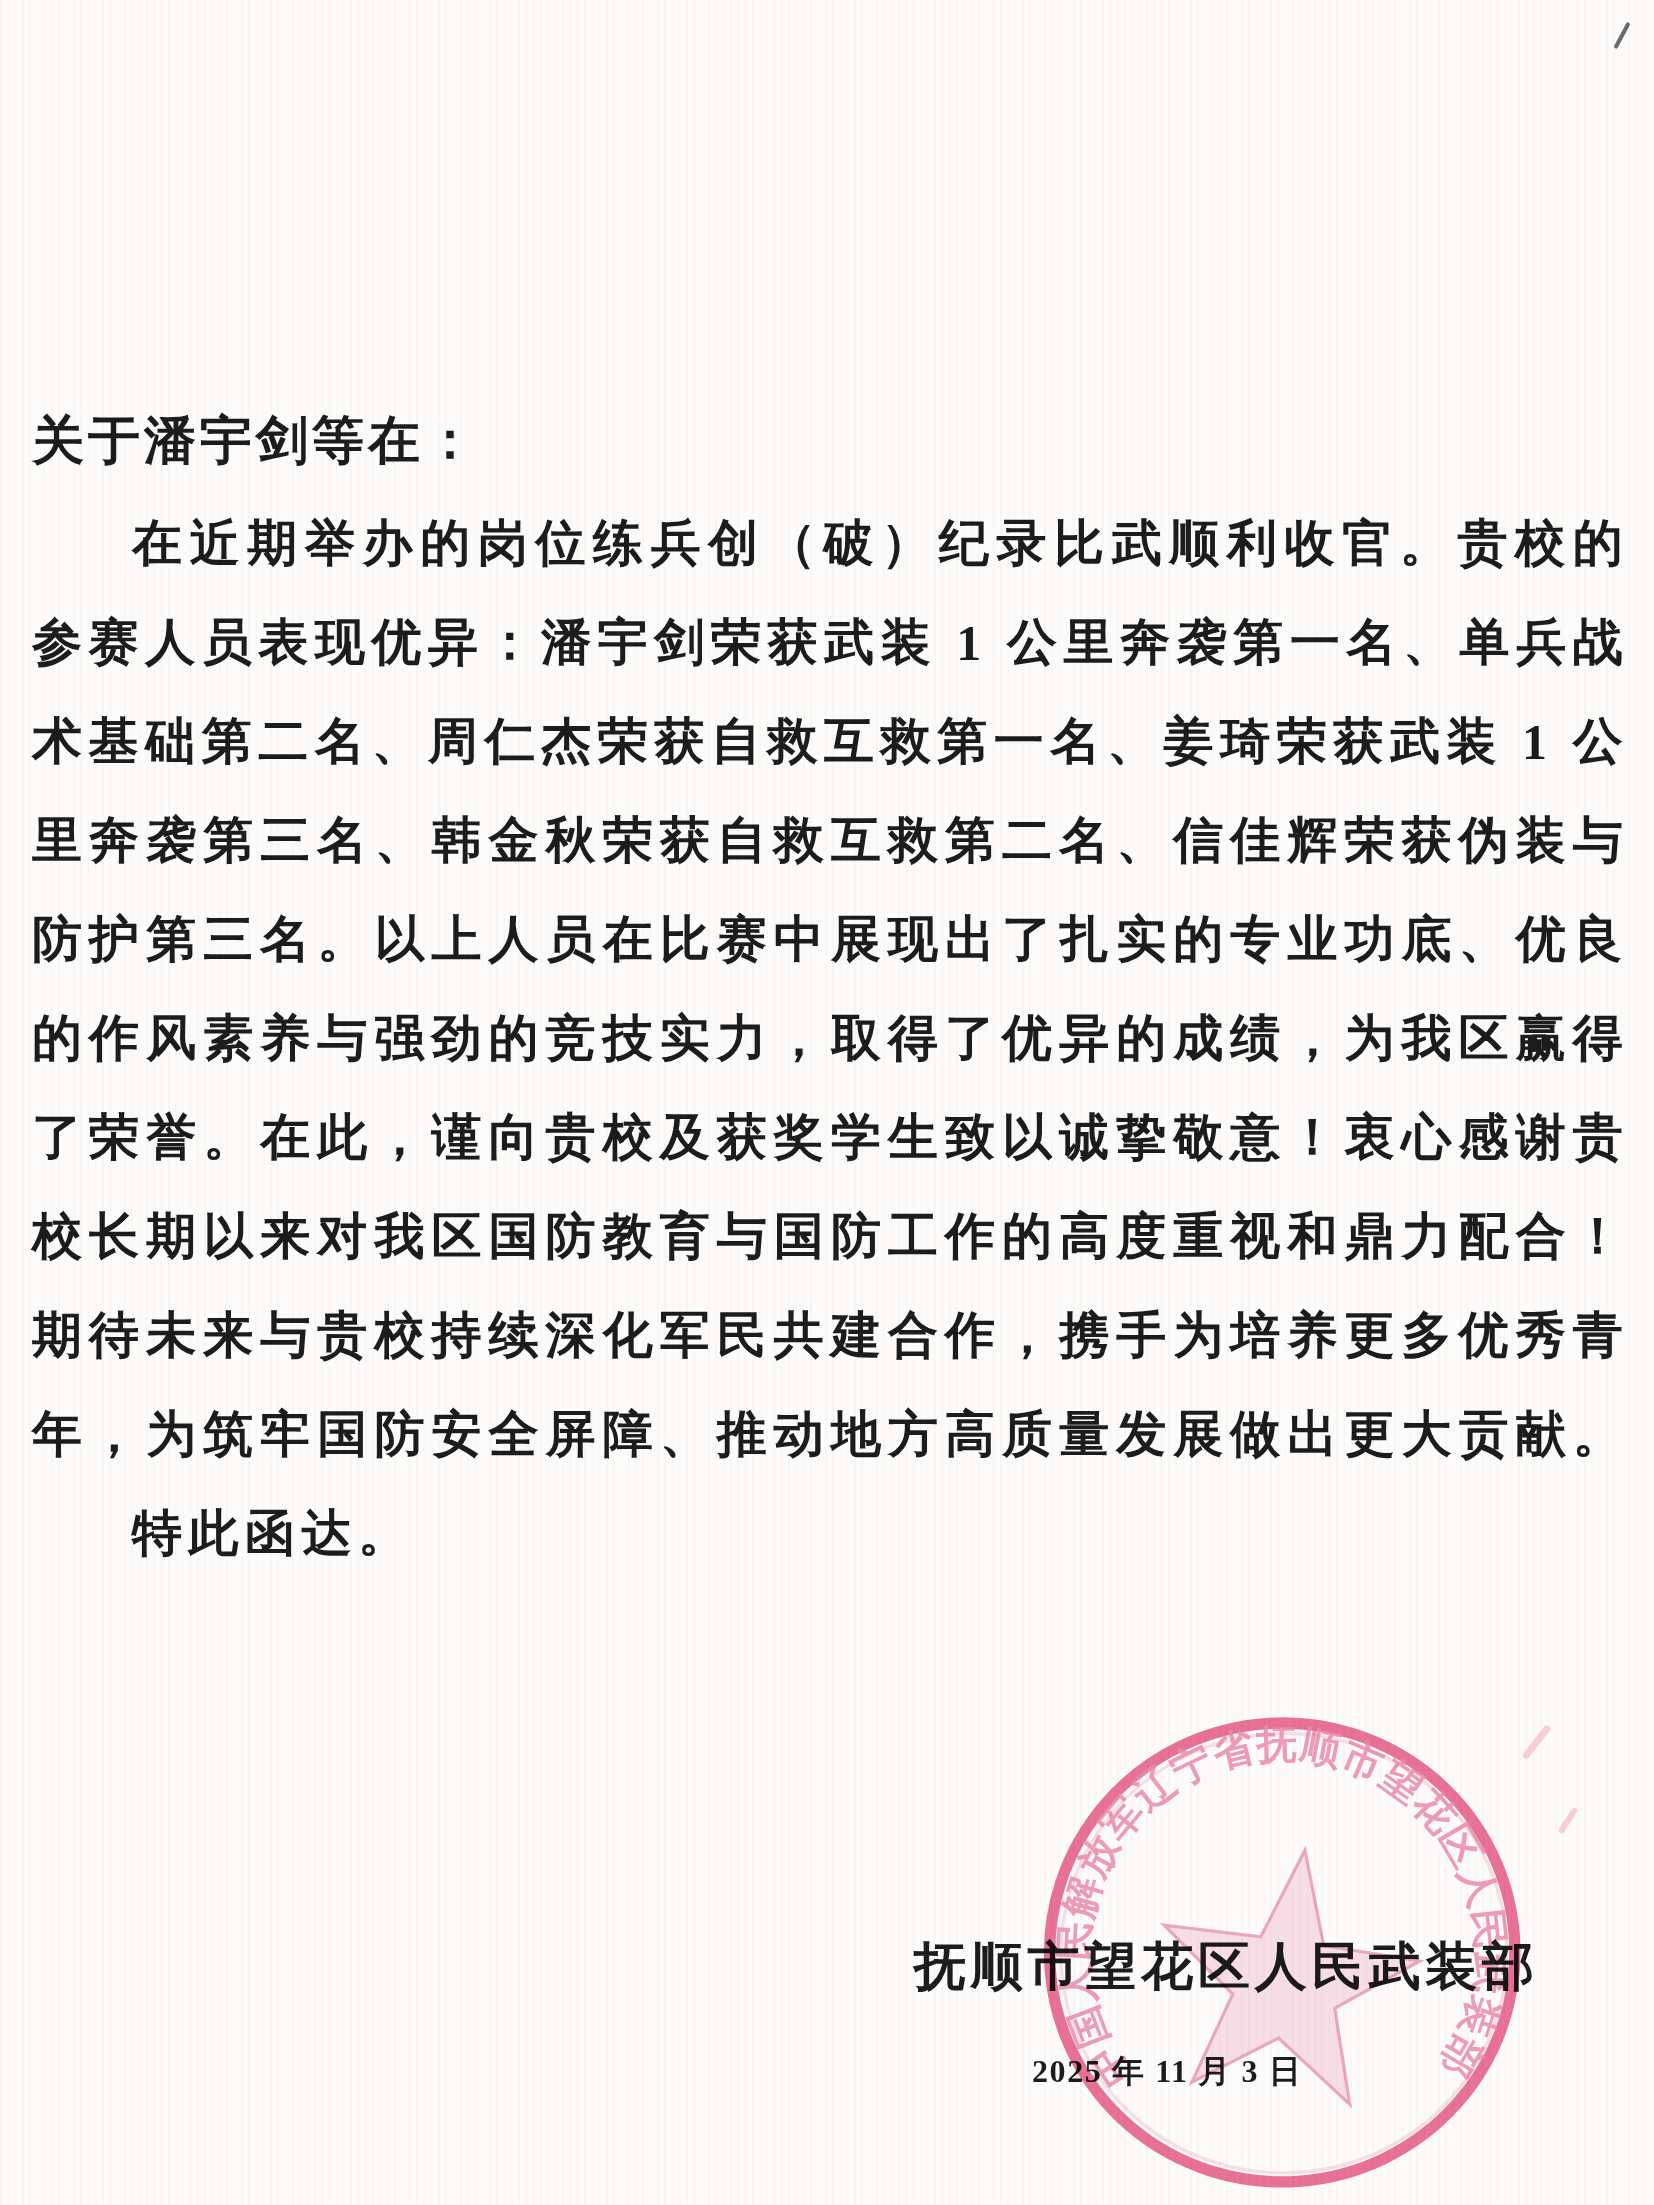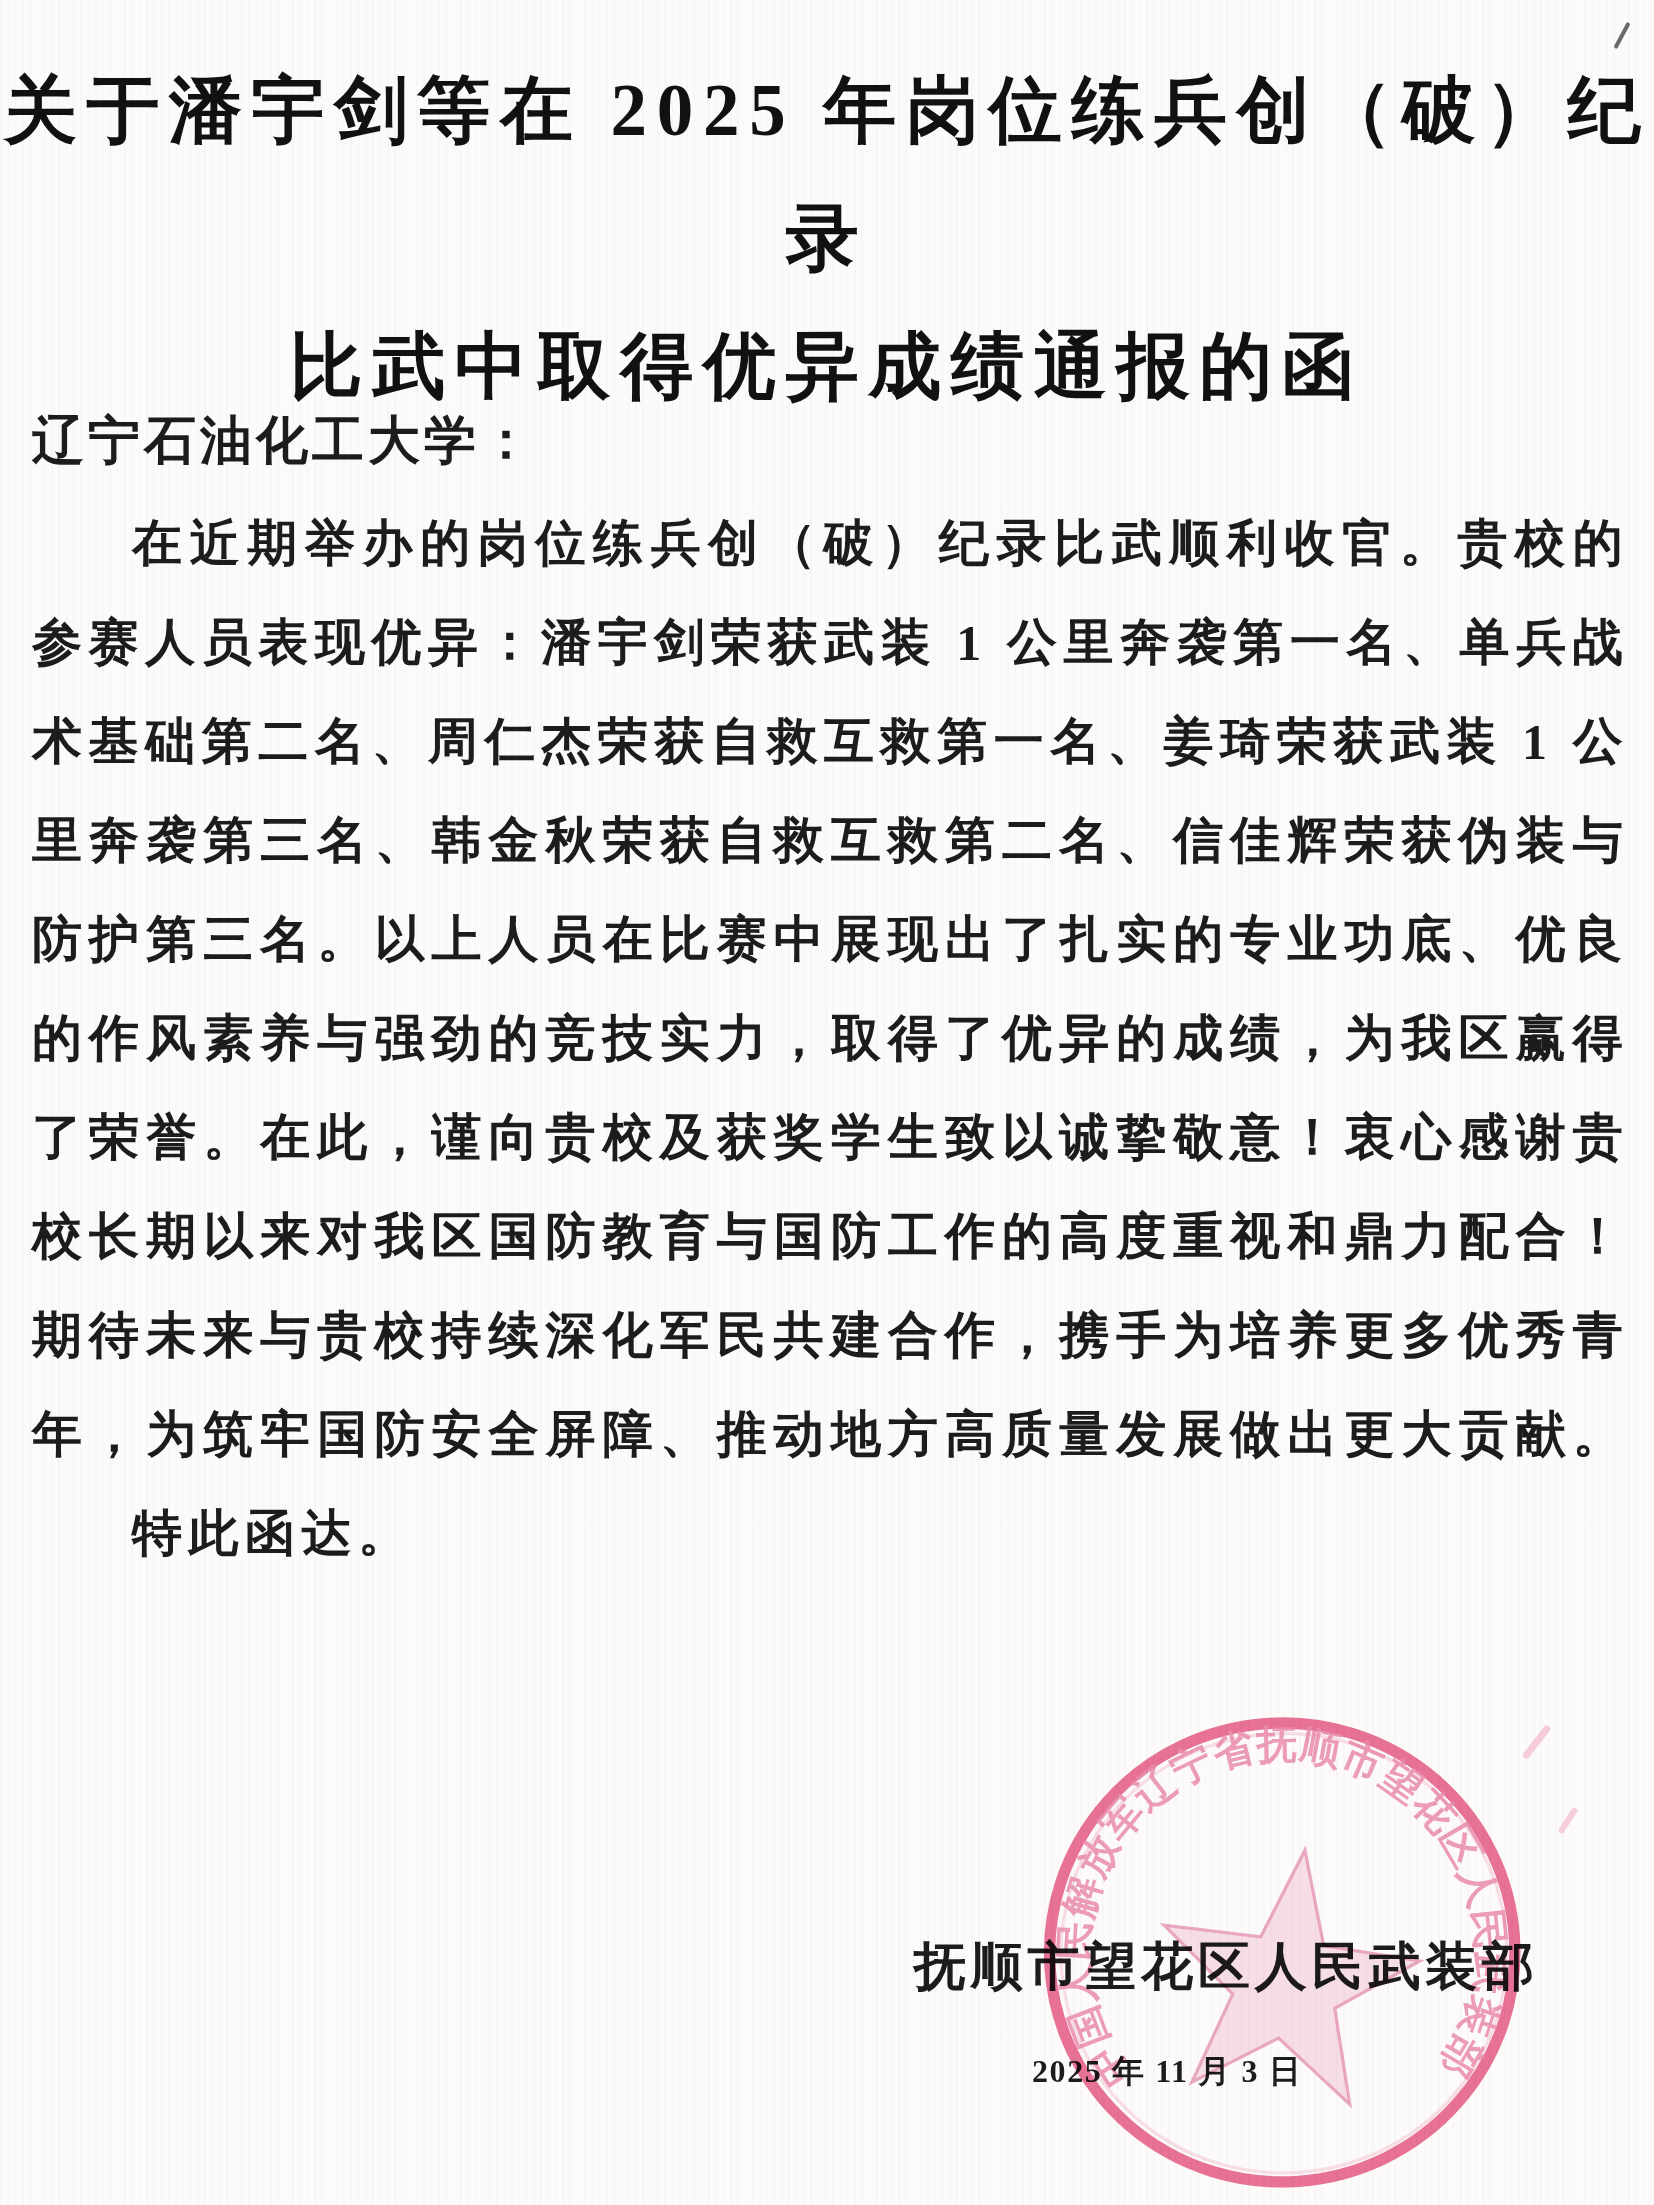--- a/index.html
+++ b/index.html
@@ -60,26 +60,22 @@
     position:absolute;background:#f0a7c0;border-radius:3.2px;opacity:.55;
   }
   .smudge.s1{left:1533px;top:1722px;width:6.5px;height:40px;transform:rotate(38deg);}
   .smudge.s2{left:1565px;top:1806px;width:5.7px;height:29px;transform:rotate(33deg);}
 </style>
 </head>
 <body>
 
 <div class="page">
 
-  <div class="title">
-    <div>关于潘宇剑等在 2025 年岗位练兵创（破）纪录</div>
-    <div>比武中取得优异成绩通报的函</div>
-  </div>
-
-  <div class="recipient">辽宁石油化工大学：</div>
+
+  <div class="recipient">关于潘宇剑等在：</div>
 
   <div class="bodyblock">
     <div class="jline indent">
         <span>在</span>
         <span>近</span>
         <span>期</span>
         <span>举</span>
         <span>办</span>
         <span>的</span>
         <span>岗</span>

